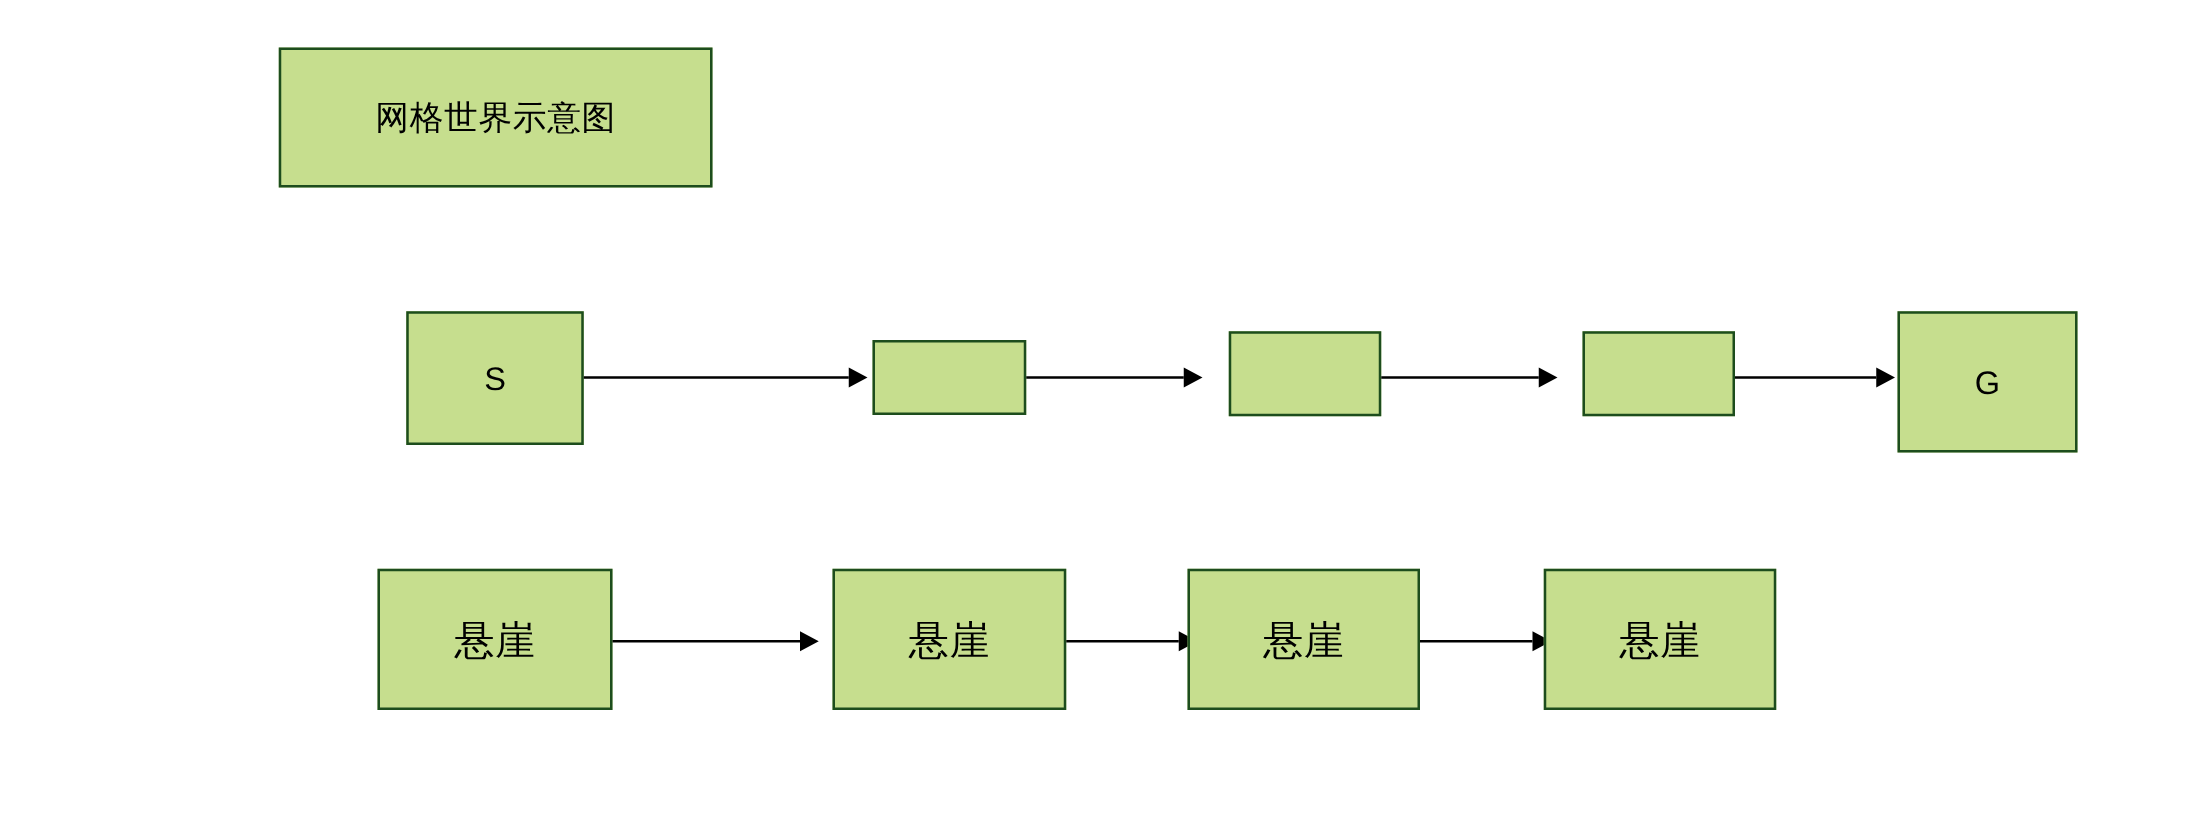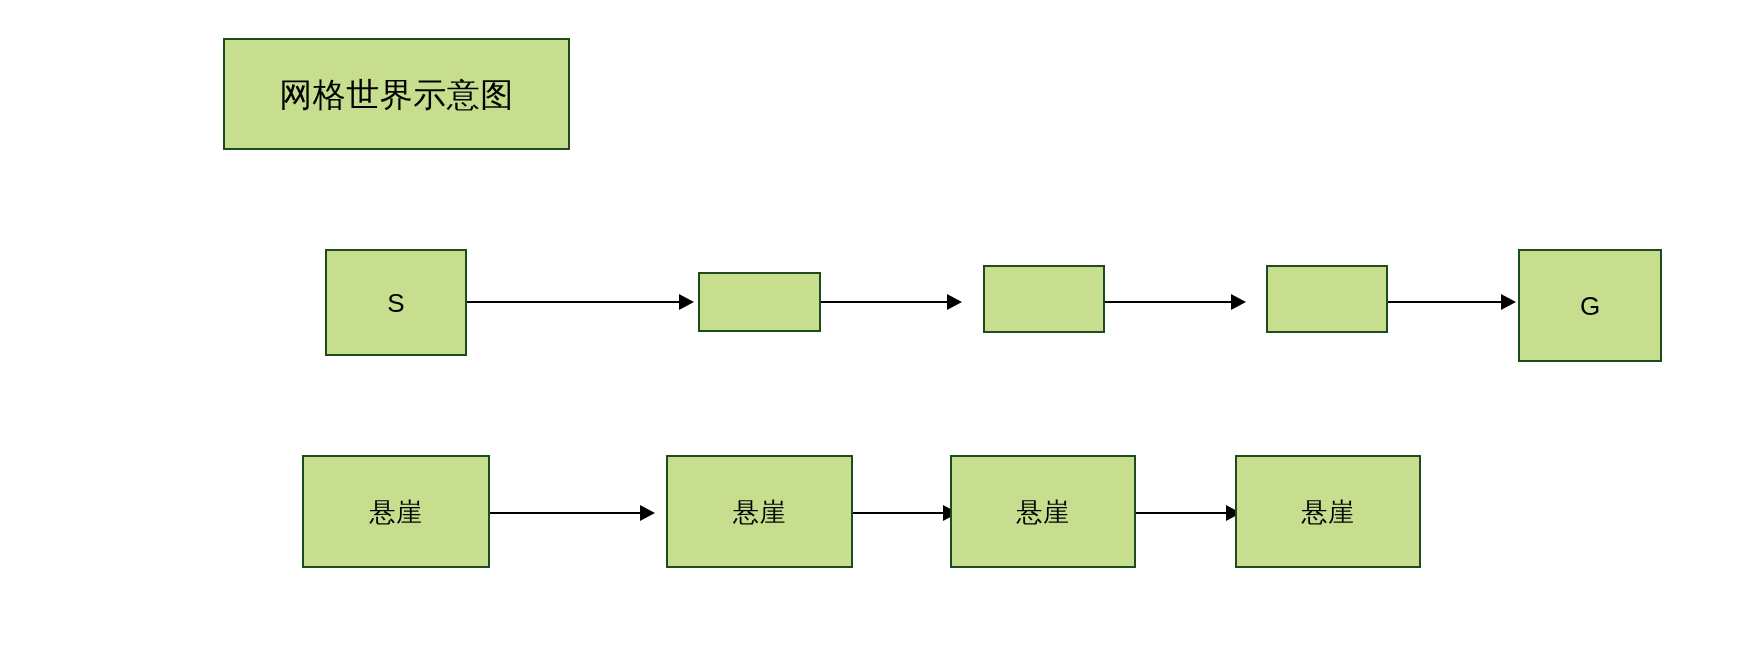--- a/index.html
+++ b/index.html
@@ -28,28 +28,28 @@
     justify-content: center;
     color: #000000;
     line-height: 1;
   }
   .node-label {
     display: block;
     text-align: center;
     white-space: nowrap;
   }
   .title-node .node-label {
-    font-size: 33px;
+    font-size: 27px;
     letter-spacing: 0.5px;
   }
   .letter-node .node-label {
     font-size: 26px;
   }
   .cliff-node .node-label {
-    font-size: 26px;
+    font-size: 32px;
     letter-spacing: 0.5px;
   }
   .empty-node .node-label {
     font-size: 26px;
   }
   .edge {
     position: absolute;
     height: 0;
     border-top: 2.2px solid #000000;
   }

